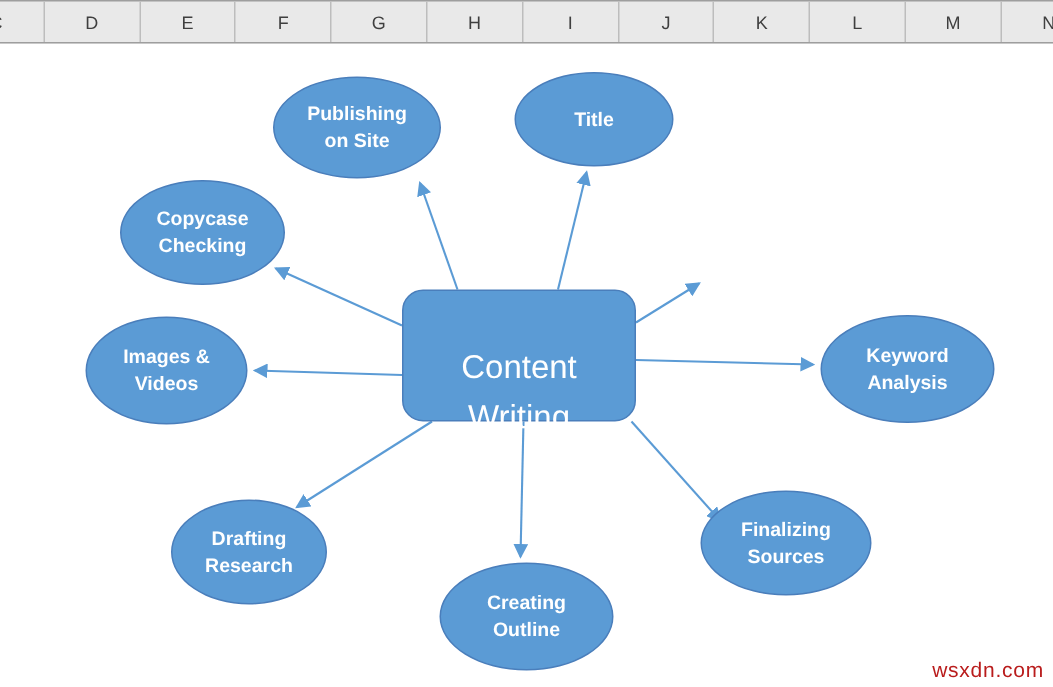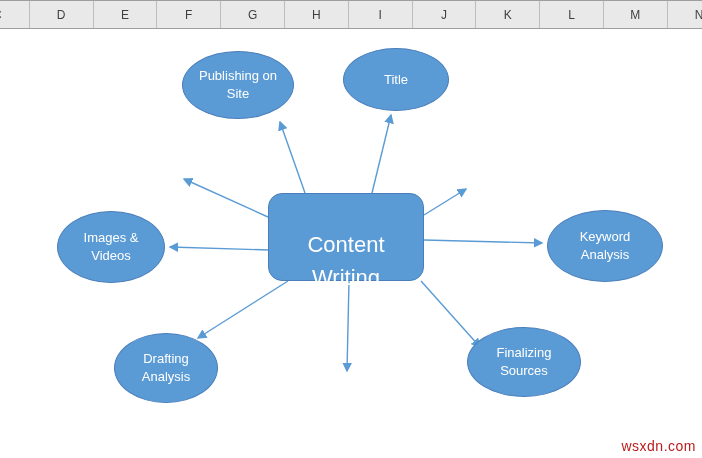--- a/index.html
+++ b/index.html
@@ -23,21 +23,21 @@
   
   .connectors{position:absolute;left:0;top:0;}
   .conn{stroke:var(--arrow-color,#5b9bd5);stroke-width:1.4;}
   .ah-path{fill:var(--arrow-color,#5b9bd5);}
   .node{
     position:absolute;display:flex;align-items:center;justify-content:center;
     background:var(--node-fill,#5b9bd5);
     border:1.5px solid var(--node-border,#4a7ebb);
     color:var(--node-text,#ffffff);text-align:center;box-sizing:border-box;
   }
-  .ellipse{border-radius:50%;padding:0 14px;}
+  .ellipse{border-radius:50%;padding:0 14px;font-weight:bold;}
   .center-box{border-radius:14px;padding:0 16px;}
   .node-label{font-size:13px;line-height:1.35;}
   .center-label{font-size:22px;line-height:1.5;font-weight:500;margin-top:48px;}
   
   .watermark{
     position:absolute;right:6px;top:438px;
     font-size:14px;color:#b91c1c;letter-spacing:0.5px;
   }
 </style>
 </head>
@@ -108,25 +108,31 @@
   </div>
   <div class="node ellipse" style="left:343px;top:48px;width:106px;height:63px">
     <span class="node-label">Title</span>
   </div>
   <div class="node ellipse" style="left:547px;top:210px;width:116px;height:72px">
     <span class="node-label">Keyword Analysis</span>
   </div>
   <div class="node ellipse" style="left:467px;top:327px;width:114px;height:70px">
     <span class="node-label">Finalizing Sources</span>
   </div>
+  <div class="node ellipse" style="left:293px;top:375px;width:116px;height:72px">
+    <span class="node-label">Creating Outline</span>
+  </div>
   <div class="node ellipse" style="left:114px;top:333px;width:104px;height:70px">
-    <span class="node-label">Drafting Analysis</span>
+    <span class="node-label">Drafting Research</span>
   </div>
   <div class="node ellipse" style="left:57px;top:211px;width:108px;height:72px">
     <span class="node-label">Images &amp; Videos</span>
+  </div>
+  <div class="node ellipse" style="left:80px;top:120px;width:110px;height:70px">
+    <span class="node-label">Copycase Checking</span>
   </div>
 
   <div class="node center-box" style="left:268px;top:193px;width:156px;height:88px">
     <span class="center-label">Content Writing</span>
   </div>
 
   <div class="watermark">wsxdn.com</div>
 
 </div>
 

